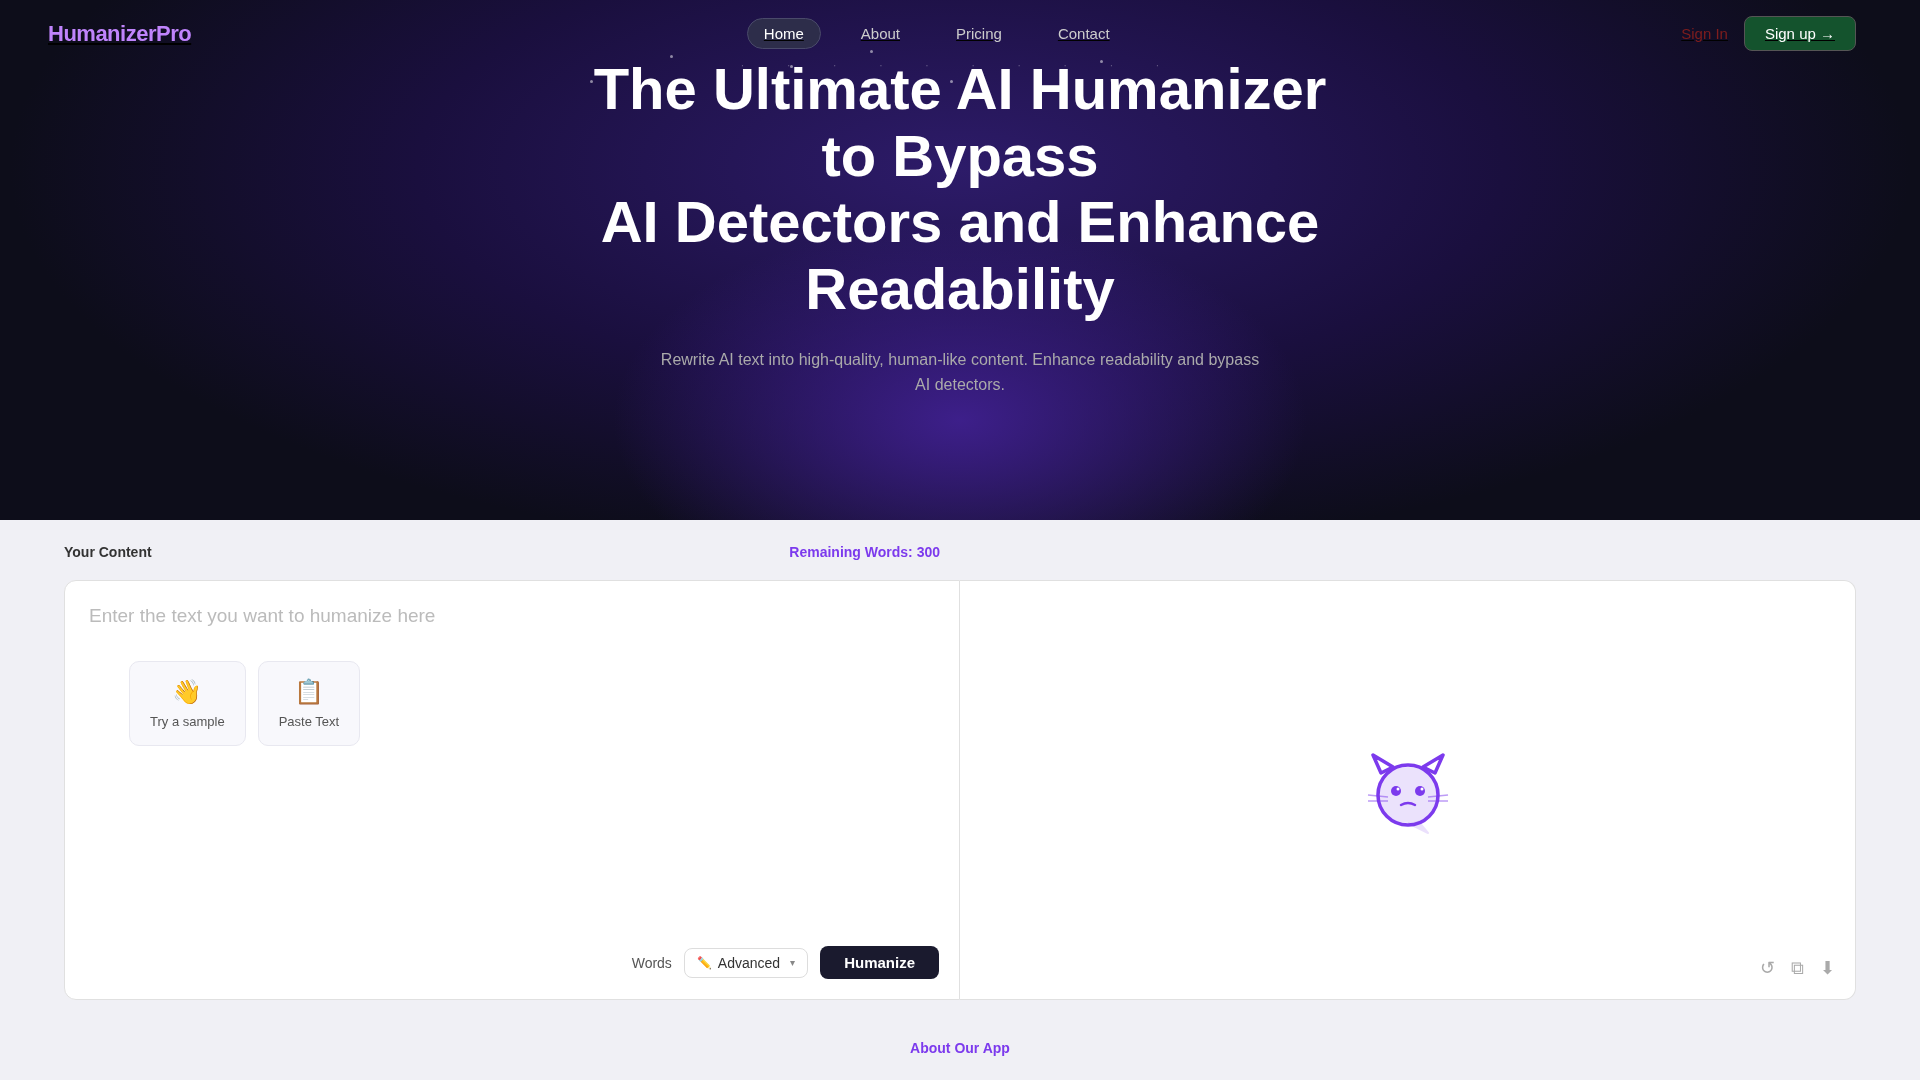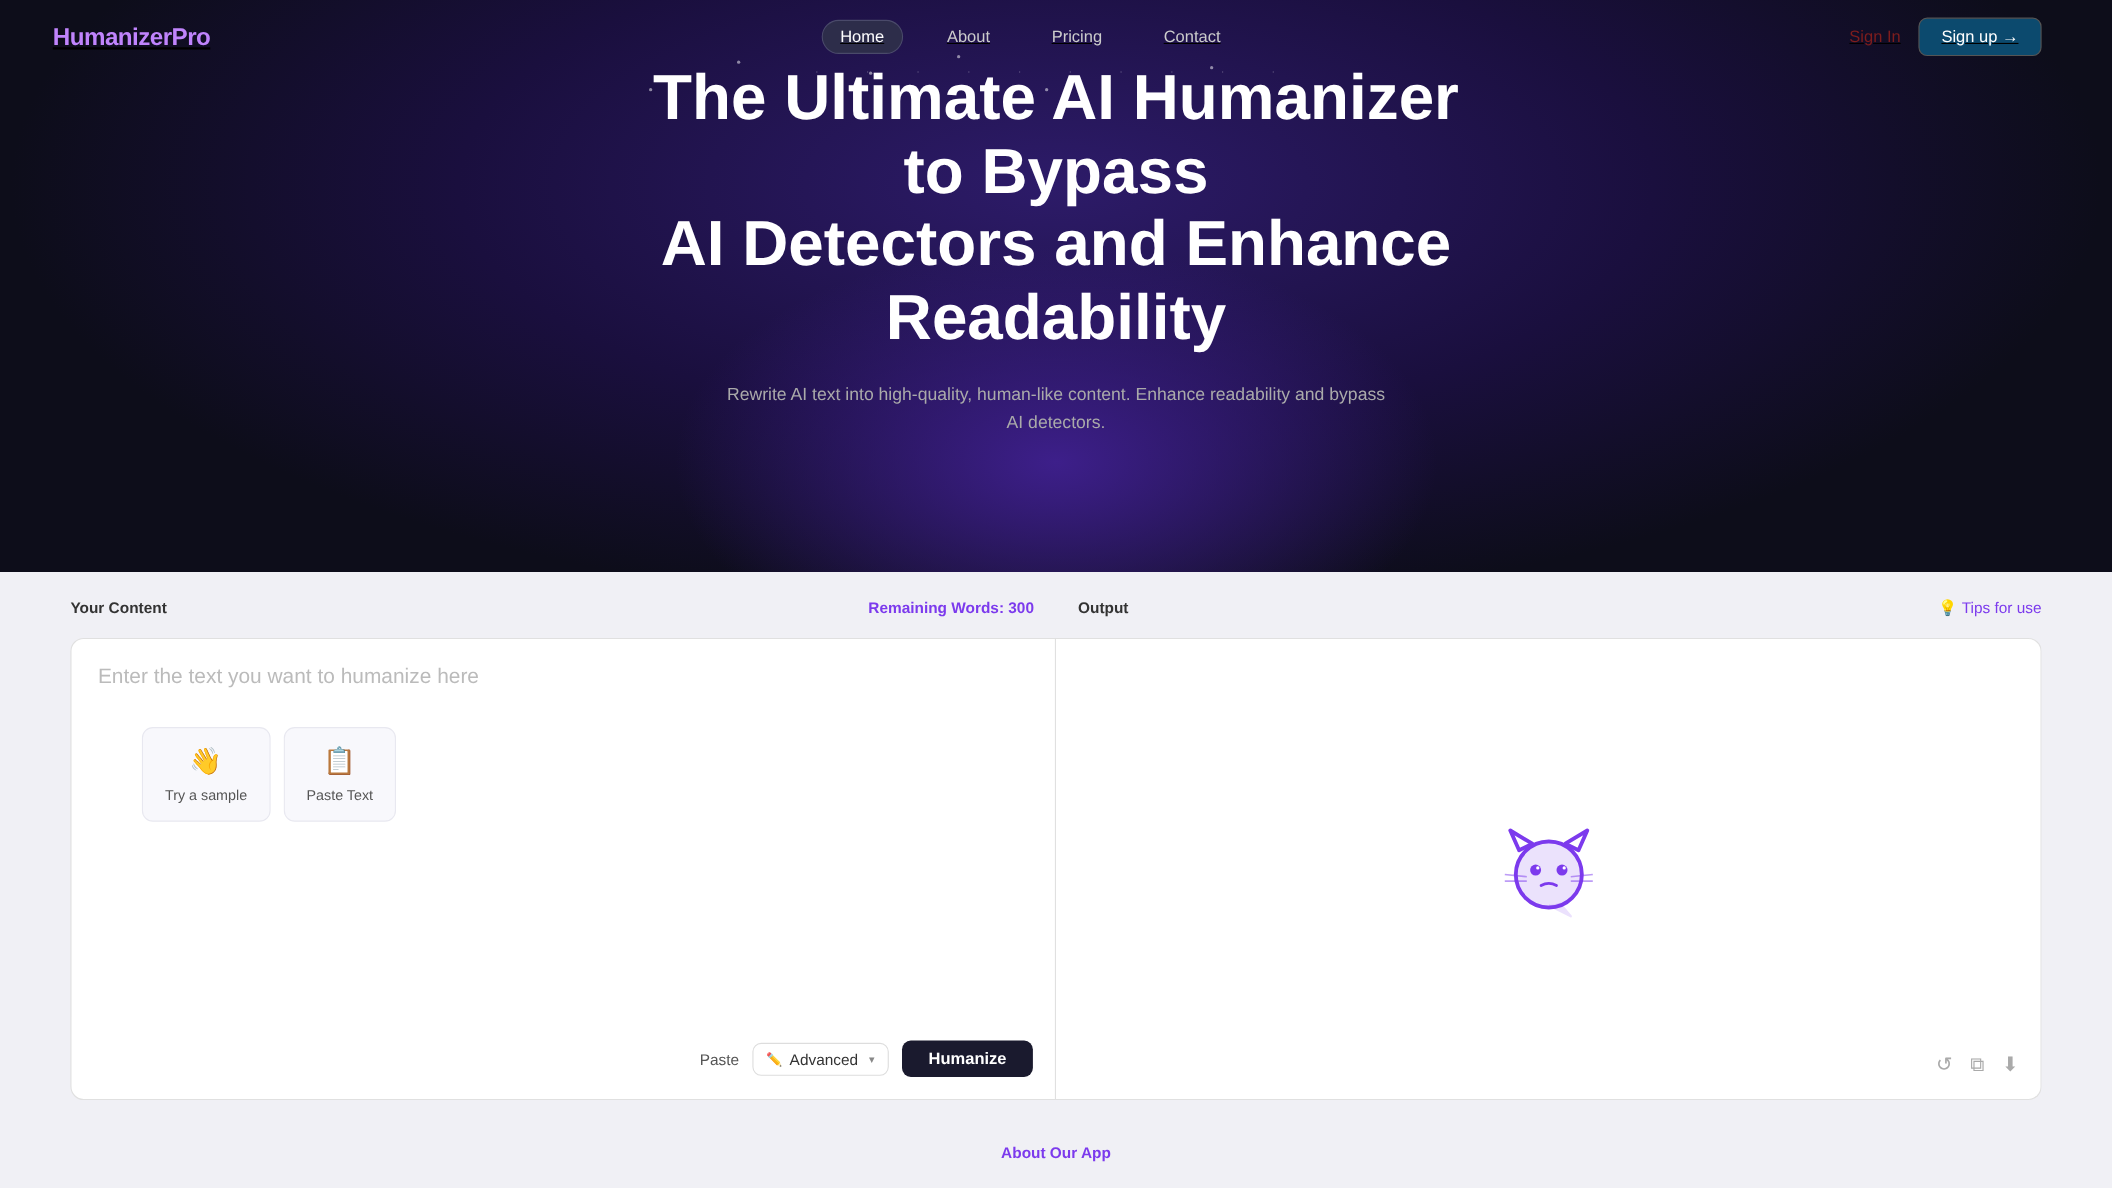--- a/index.html
+++ b/index.html
@@ -19,21 +19,21 @@
     .logo span { color: #c084fc; }
     .nav-links { display: flex; align-items: center; gap: 24px; }
     .nav-link {
       color: #ccc; font-size: 15px; text-decoration: none; padding: 6px 16px; border-radius: 20px; cursor: pointer;
     }
     .nav-link.active { background: #2d2d4a; color: #fff; border: 1px solid #4a4a6a; }
     .nav-right { display: flex; align-items: center; gap: 16px; }
     .sign-in { color: #7f1d1d; font-size: 15px; cursor: pointer; background: none; border: none; }
     .sign-up {
       color: #fff; font-size: 15px; padding: 8px 20px; border: 1px solid #555; border-radius: 8px;
-      background: #0c4a6e; cursor: pointer; display: flex; align-items: center; gap: 6px;
+      background: #14532d; cursor: pointer; display: flex; align-items: center; gap: 6px;
     }
 
     
     .hero {
       background: radial-gradient(ellipse at 50% 30%, #2d1b69 0%, #1a0f3e 40%, #0d0d1a 70%);
       min-height: 560px;
       display: flex; flex-direction: column; align-items: center;
       padding-top: 56px;
       position: relative; overflow: hidden;
     }
@@ -192,27 +192,20 @@
   </h1>
   <p class="hero-subtitle">Rewrite AI text into high-quality, human-like content. Enhance readability and bypass AI detectors.</p>
 </section>
 
 <div class="main-content">
 
   <div style="display:grid; grid-template-columns:1fr 1fr; gap:0; padding-bottom:8px;">
     <div class="content-header" style="padding-right:20px;">
       <span class="content-label">Your Content</span>
       <span class="remaining-words">Remaining Words: 300</span>
-    </div>
-    <div class="content-header" style="padding-left:20px;">
-      <span class="output-label">Output</span>
-      <span class="tips-link">
-        <span>💡</span>
-        <span>Tips for use</span>
-      </span>
     </div>
   </div>
 
   <div class="panels">
 
     <div class="input-panel">
       <textarea class="input-textarea" placeholder="Enter the text you want to humanize here" style=""></textarea>
 
       
       <div class="sample-buttons">
@@ -221,21 +214,21 @@
           <span>Try a sample</span>
         </button>
         <button class="sample-btn">
           <span class="icon">📋</span>
           <span>Paste Text</span>
         </button>
       </div>
 
       
       <div class="input-footer">
-        <span class="mode-label">Paste</span>
+        <span class="mode-label">Words</span>
         <div class="mode-select">
           <span class="pencil-icon">✏️</span>
           <span>Advanced</span>
           <span class="chevron">▾</span>
         </div>
         <button class="humanize-btn">Humanize</button>
       </div>
     </div>
 
     <div class="output-panel">

